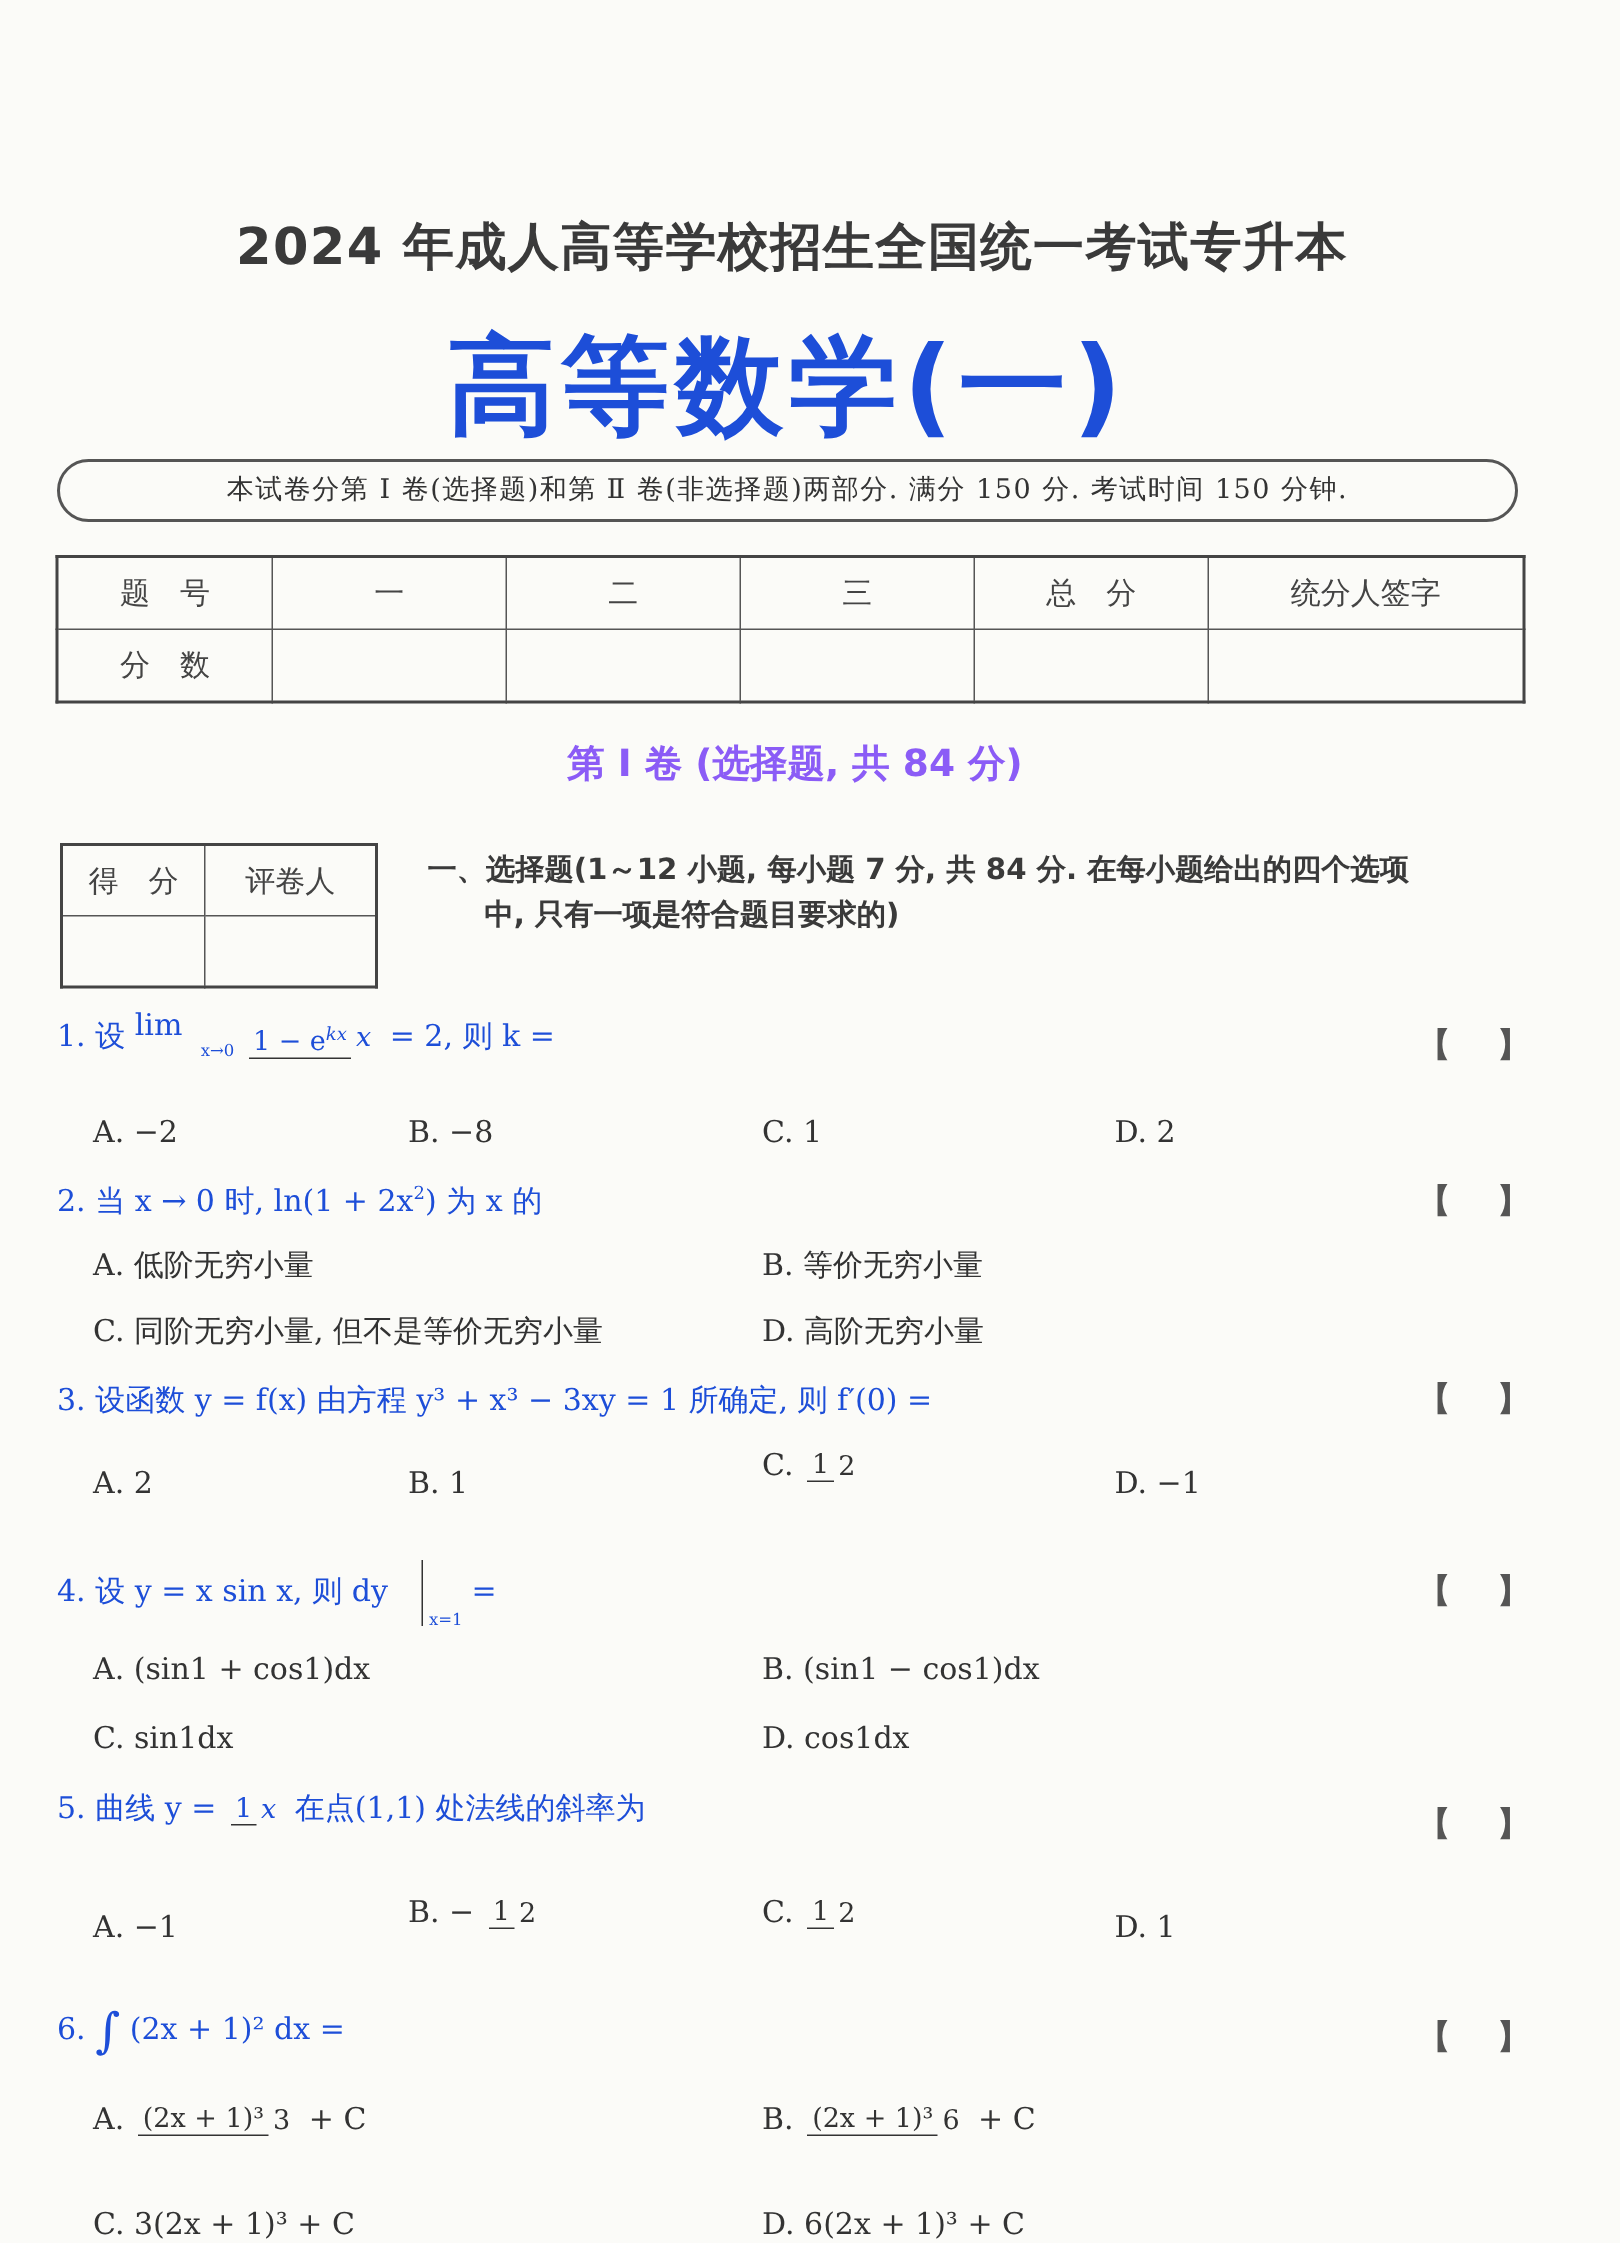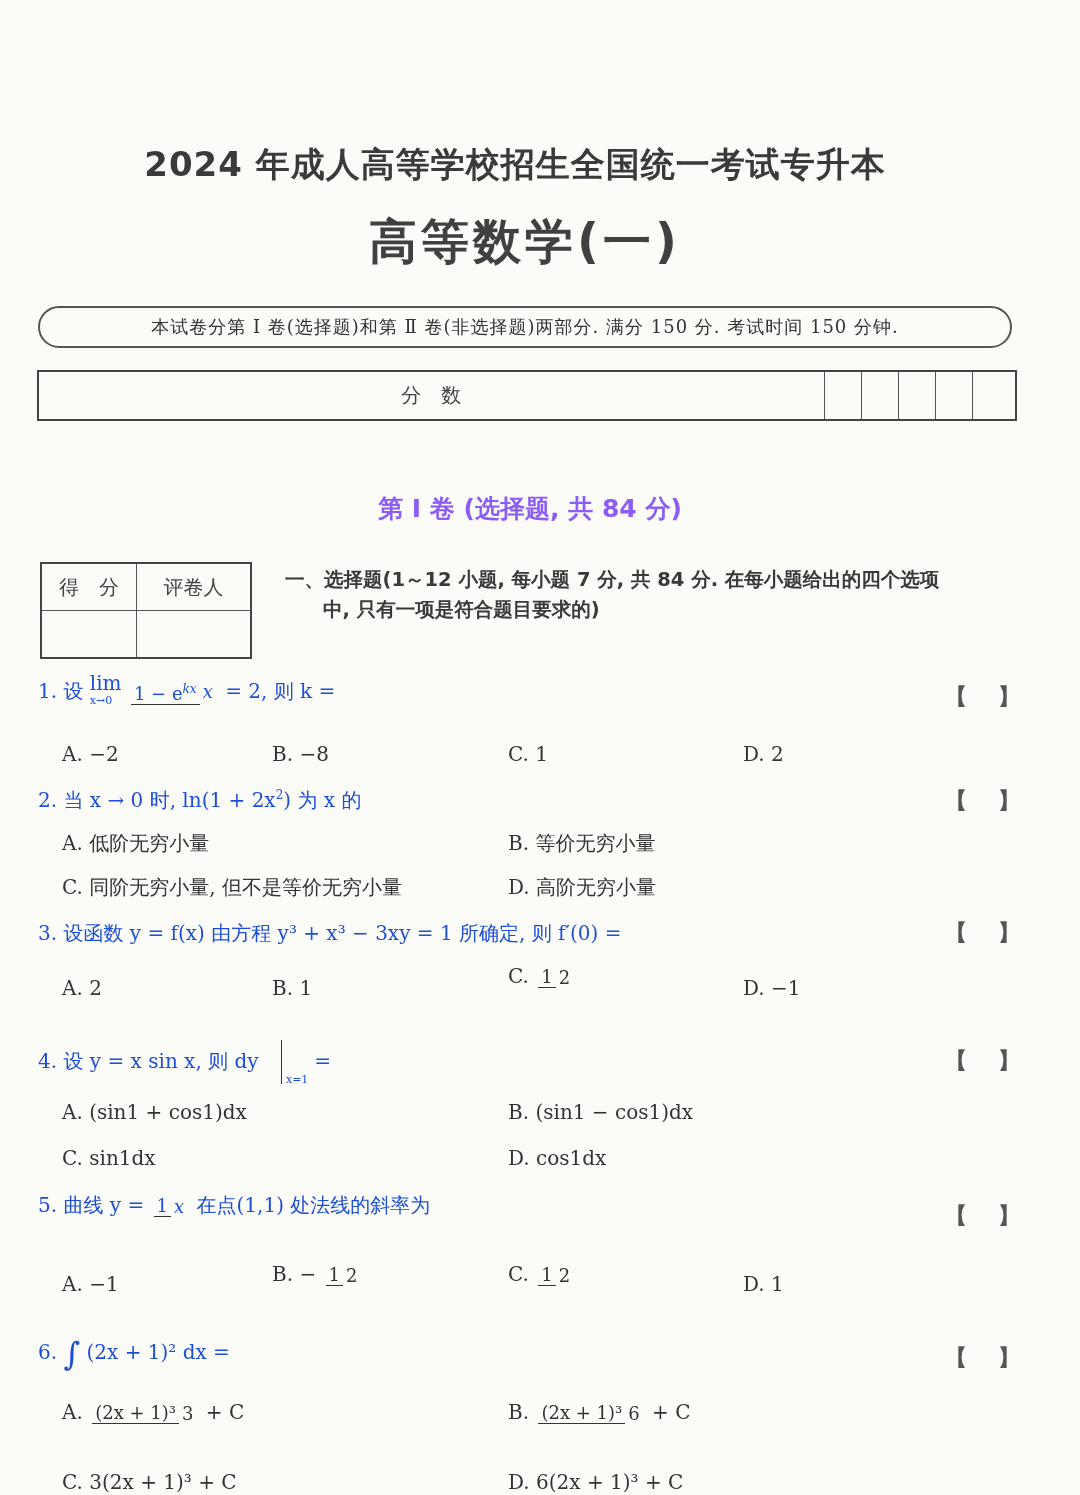--- a/index.html
+++ b/index.html
@@ -8,24 +8,25 @@
     background:#fbfbf8;
     color:#2e2e2e;
     font-family:"DejaVu Serif","Liberation Serif",serif;
     position:relative;
   }
   .abs { position:absolute; }
   .title1 {
     left:0; width:1030px; top:142px; text-align:center;
     font-size:34px; font-weight:bold; letter-spacing:1px; color:#3a3a3a;
     font-family:"DejaVu Sans","Liberation Sans",sans-serif;
+    padding-left:13px;
   }
   .title2 {
     left:0; width:1050px; top:210px; text-align:center;
-    font-size:48px; font-weight:bold; letter-spacing:4px; color:#404040;
+    font-size:72px; font-weight:bold; letter-spacing:4px; color:#1d4ed8;
     font-family:"DejaVu Sans","Liberation Sans",sans-serif;
   }
   .notice {
     left:38px; top:306px; width:974px; height:42px;
     border:2px solid #555; border-radius:22px;
     box-sizing:border-box; text-align:center; line-height:38px;
     font-size:18px; letter-spacing:1px; color:#333;
   }
   table.score {
     position:absolute; left:37px; top:370px; width:980px;
@@ -69,37 +70,45 @@
     vertical-align:middle; font-size:18px; line-height:20px; margin:0 3px;
   }
   .frac .num { border-bottom:1.5px solid #333; padding:0 3px; }
   .frac .den { padding:0 3px; }
   i { font-style:italic; }
   sup { font-size:12px; }
   .limsub {
     display:inline-flex; flex-direction:column; align-items:flex-start; vertical-align:middle;
     line-height:18px;
   }
-  .limsub small { font-size:11px; }
+  .limsub small { font-size:11px;margin-left:44px; }
   .evalbar {
     display:inline-block; border-left:1.5px solid #333; height:44px;
     vertical-align:middle; margin-left:16px; position:relative;
   }
   .evalbar small { position:absolute; left:4px; bottom:-2px; font-size:11px; }
   .integral { font-size:32px; vertical-align:middle; line-height:20px; }
 </style>
 </head>
 <body>
 
 <div class="abs title1">2024 年成人高等学校招生全国统一考试专升本</div>
 <div class="abs title2">高等数学(一)</div>
 <div class="abs notice">本试卷分第 Ⅰ 卷(选择题)和第 Ⅱ 卷(非选择题)两部分. 满分 150 分. 考试时间 150 分钟.</div>
 
 <table class="score">
   <tbody>
+      <tr>
+    <td style="width:140px">题　号</td>
+    <td style="width:153px">一</td>
+    <td style="width:153px">二</td>
+    <td style="width:153px">三</td>
+    <td style="width:153px">总　分</td>
+    <td>统分人签字</td>
+  </tr>
   <tr>
     <td>分　数</td>
     <td></td>
     <td></td>
     <td></td>
     <td></td>
     <td></td>
   </tr>
 </tbody>
   </table>

